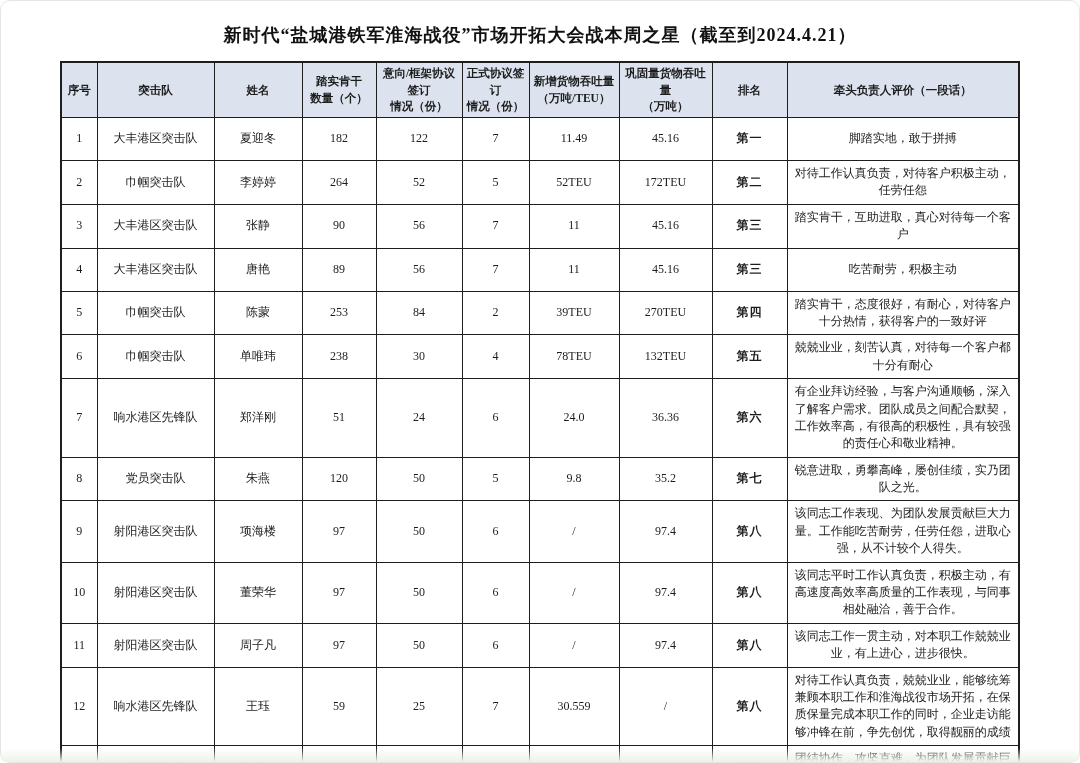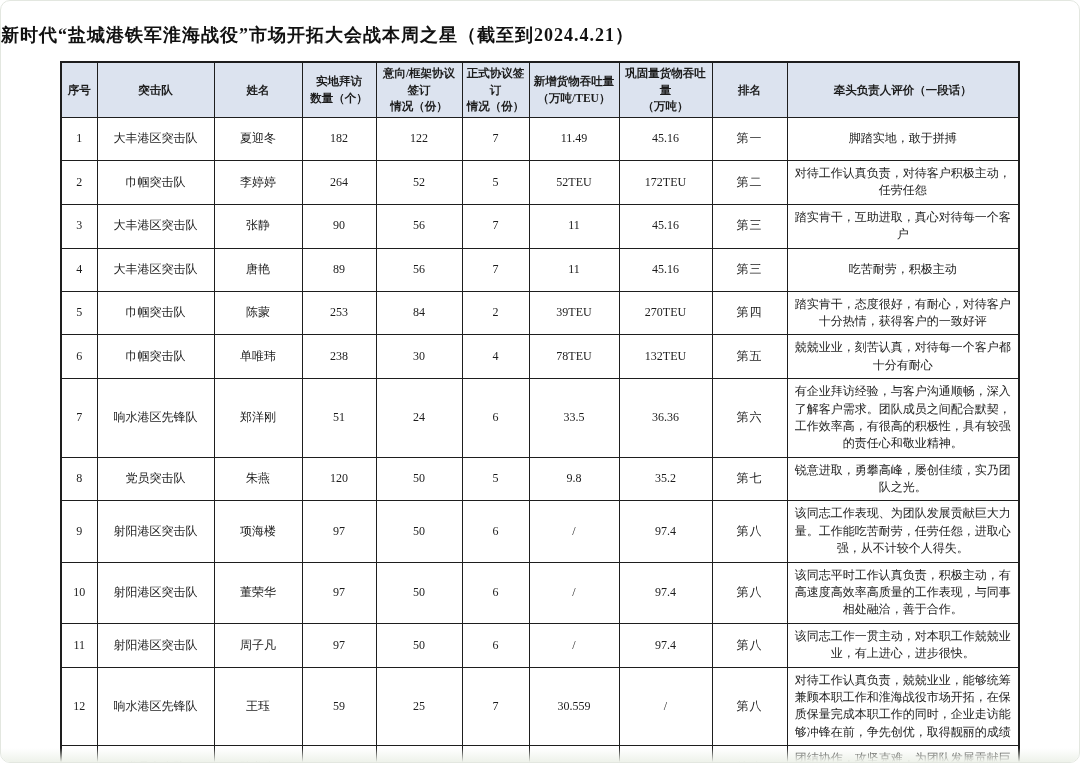--- a/index.html
+++ b/index.html
@@ -23,21 +23,21 @@
   }
   .sheet::after {
     content: "";
     position: absolute;
     left: 0; right: 0; bottom: 0;
     height: 14px;
     background: linear-gradient(to top, #eef2ea, rgba(255,255,255,0));
     pointer-events: none;
   }
   .doc-title {
-    text-align: left;
+    text-align: center;
     font-weight: bold;
     font-size: 18px;
     letter-spacing: 1px;
     margin: 22px 0 14px 0;
     color: #111;
   }
   table.star-table {
     table-layout: fixed;
     border-collapse: collapse;
     width: 958px;
@@ -58,21 +58,21 @@
     font-weight: bold;
     white-space: pre-line;
     font-size: 11.5px;
     height: 38px;
     padding: 2px 3px;
   }
   .star-table tbody td {
     height: 34px;
   }
   .rank-cell {
-    font-weight: normal;
+    font-weight: bold;
     font-size: 13.5px;
     font-family: "Liberation Serif", serif;
     letter-spacing: 1px;
   }
   .eval-cell {
     font-size: 11.5px;
     padding: 4px 8px;
   }
 </style>
 </head>
@@ -92,21 +92,21 @@
       <col style="width:90px">
       <col style="width:93px">
       <col style="width:75px">
       <col style="width:232px">
     </colgroup>
     <thead>
       <tr>
         <th>序号</th>
         <th>突击队</th>
         <th>姓名</th>
-        <th>实地拜访
+        <th>踏实肯干
 数量（个）</th>
         <th>意向/框架协议签订
 情况（份）</th>
         <th>正式协议签订
 情况（份）</th>
         <th>新增货物吞吐量
 （万吨/TEU）</th>
         <th>巩固量货物吞吐量
 （万吨）</th>
         <th>排名</th>
@@ -186,21 +186,21 @@
           <td class="rank-cell">第五</td>
           <td class="eval-cell">兢兢业业，刻苦认真，对待每一个客户都十分有耐心</td>
         </tr>
         <tr>
           <td>7</td>
           <td>响水港区先锋队</td>
           <td>郑洋刚</td>
           <td>51</td>
           <td>24</td>
           <td>6</td>
-          <td>33.5</td>
+          <td>24.0</td>
           <td>36.36</td>
           <td class="rank-cell">第六</td>
           <td class="eval-cell">有企业拜访经验，与客户沟通顺畅，深入了解客户需求。团队成员之间配合默契，工作效率高，有很高的积极性，具有较强的责任心和敬业精神。</td>
         </tr>
         <tr>
           <td>8</td>
           <td>党员突击队</td>
           <td>朱燕</td>
           <td>120</td>
           <td>50</td>

